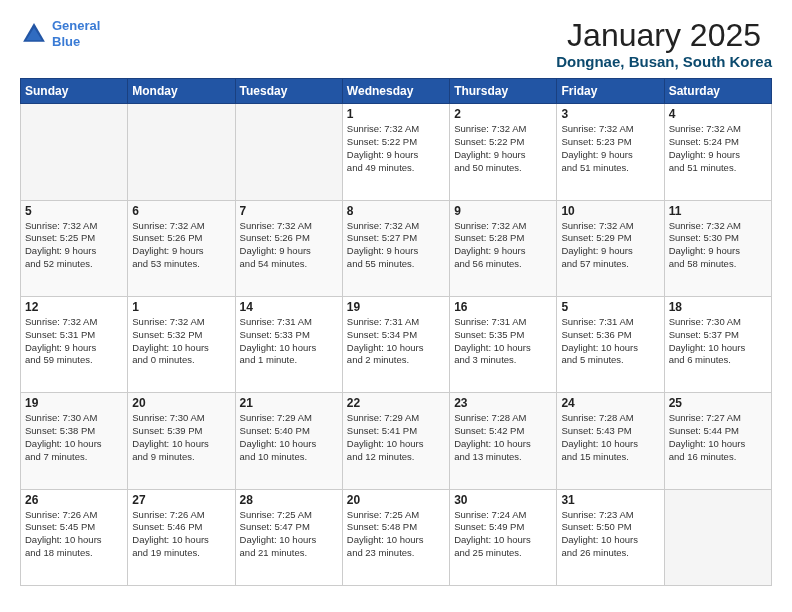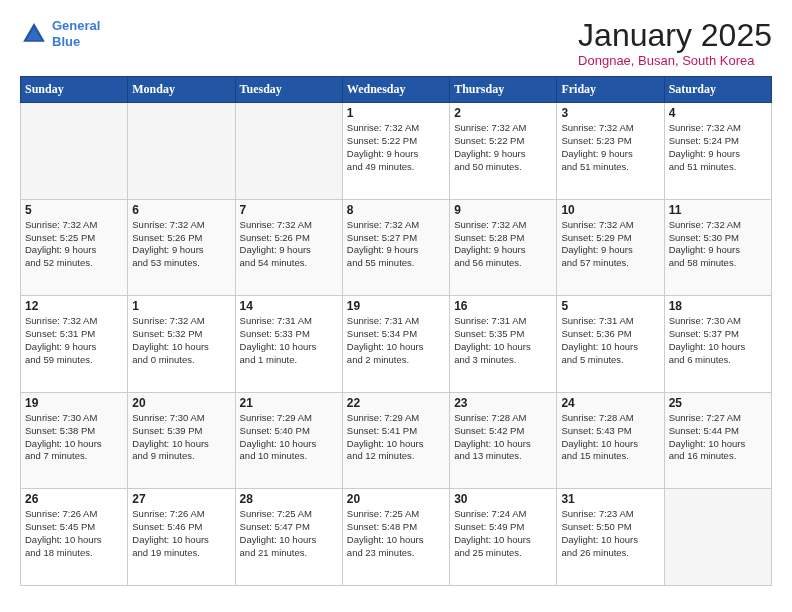--- a/index.html
+++ b/index.html
@@ -35,50 +35,49 @@
       line-height: 1.2;
     }
     .logo-text span {
       color: #3a7bd5;
     }
     .logo-icon {
       width: 28px;
       height: 28px;
     }
     .title-block {
-      text-align: left;
+      text-align: center;
       margin-left: 28px;
     }
     .cal-title {
       font-size: 32px;
       font-weight: 300;
       color: #222;
       line-height: 1.1;
     }
     .cal-subtitle {
-      font-size: 13px;
-      color: #be185d;
-      font-weight: normal;
+      font-size: 15px;
+      color: #0c4a6e;
+      font-weight: bold;
     }
     .calendar {
       flex: 1;
       border: 1px solid #ccc;
       border-collapse: collapse;
       width: 100%;
       table-layout: fixed;
     }
     .calendar th {
       background: #2255a4;
       color: #fff;
       font-size: 12px;
       font-weight: bold;
       padding: 5px 4px;
       text-align: left;
       border: 1px solid #1a4080;
-      font-family: Liberation Serif, serif;
     }
     .calendar td {
       border: 1px solid #ccc;
       vertical-align: top;
       padding: 3px 4px;
       font-size: 10px;
       color: #333;
       height: 82px;
       background: #fff;
     }

